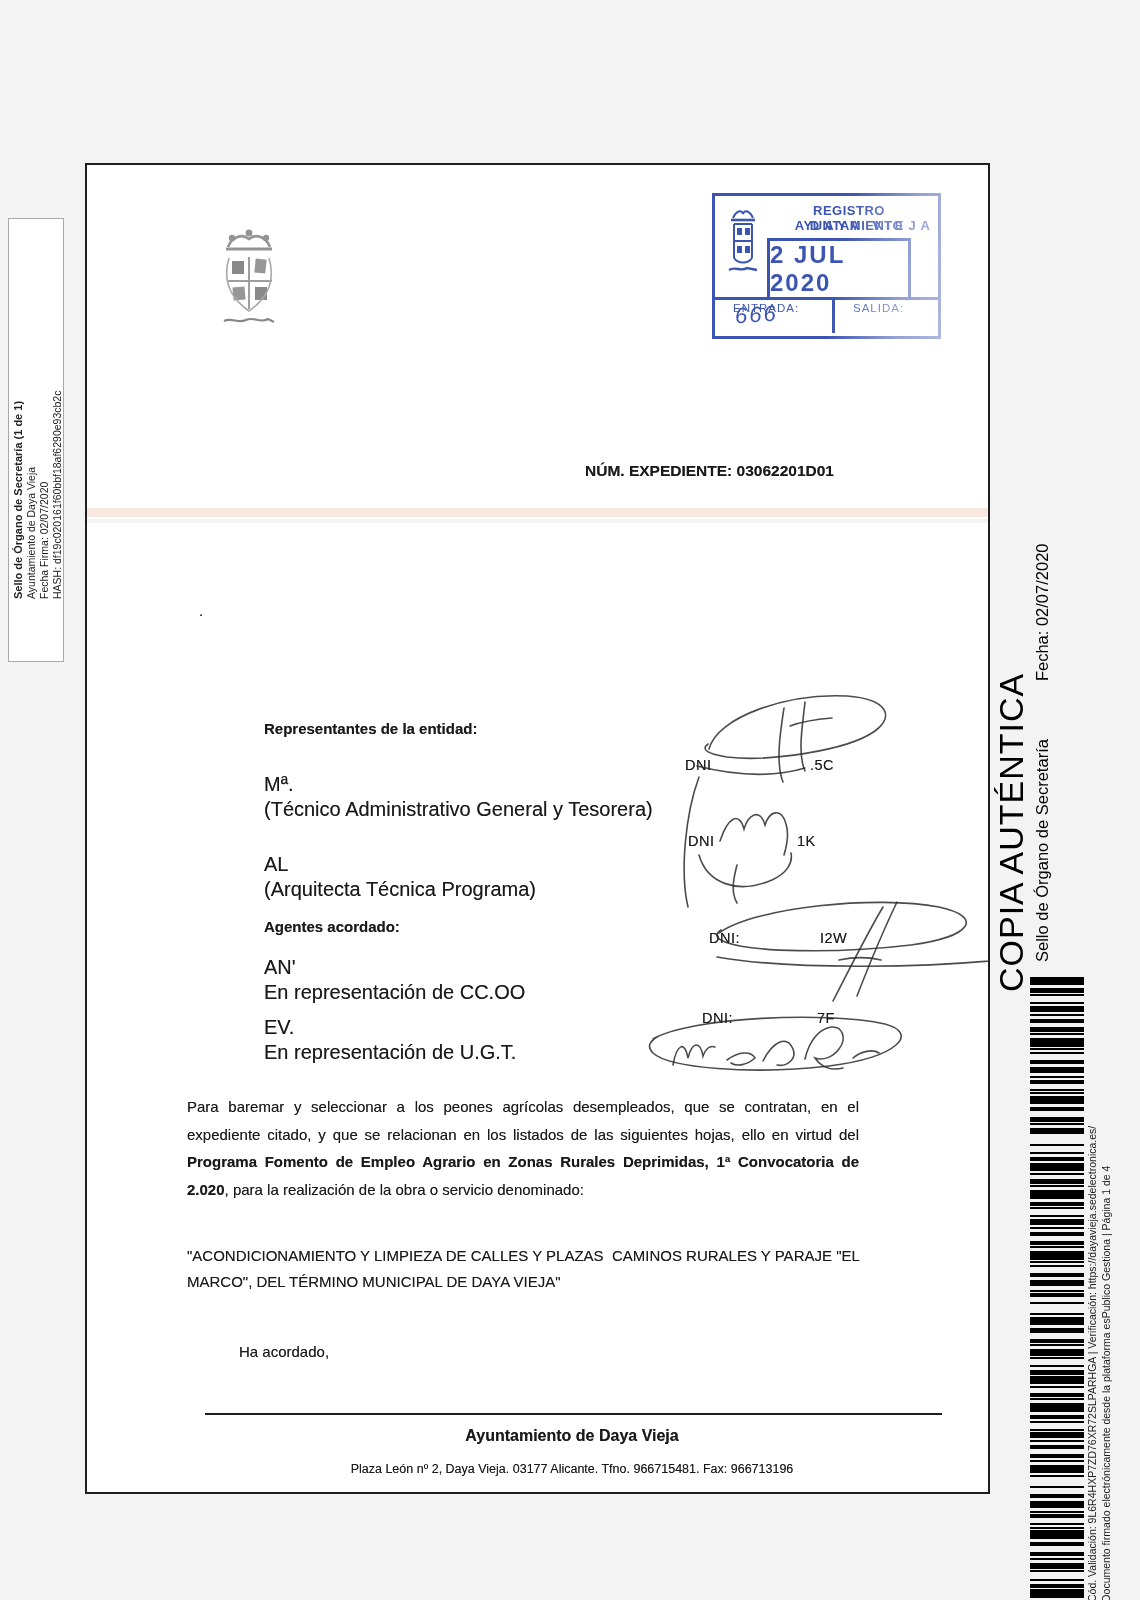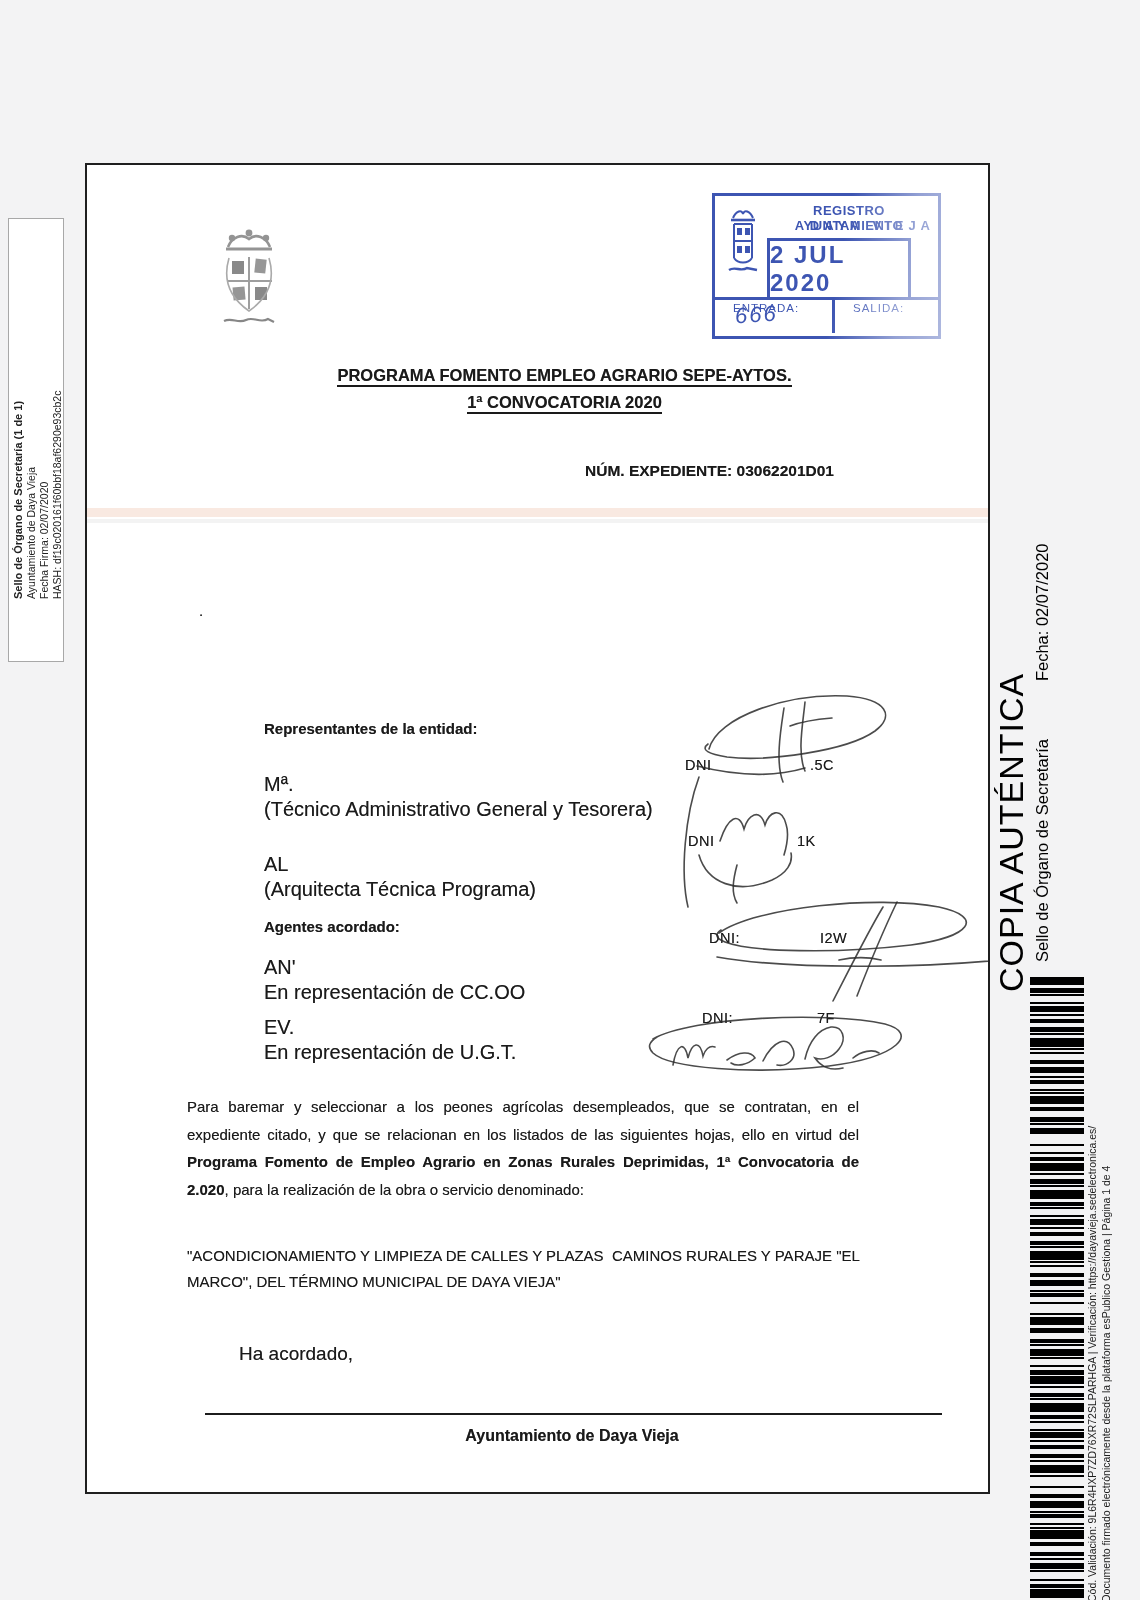--- a/index.html
+++ b/index.html
@@ -55,21 +55,21 @@
   .title-wrap .u{border-bottom:2px solid #1a1a1a;padding-bottom:1px}
   .exped{left:498px;top:297px;font-weight:bold;font-size:15.5px}
   .body-p{font-size:15px;line-height:26px;text-align:justify}
   .intro{left:100px;top:385px;width:668px;text-indent:58px}
   .lonedot{left:112px;top:437px;font-size:15px}
   .formada{left:70px;top:492px;width:830px;text-align:center;font-size:15px}
   .lbl{font-size:20px;line-height:25px}
   .h-bold{font-weight:bold;font-size:15px}
   .para2{left:100px;top:928px;width:672px;line-height:27.5px}
   .obra{left:100px;top:1078px;width:695px;font-size:15px;line-height:26px;white-space:pre-wrap}
-  .haacordado{left:152px;top:1178px;font-size:19px}
+  .haacordado{left:152px;top:1178px;font-size:15px}
   .rule{left:118px;top:1248px;width:737px;height:2px;background:#1c1c1c}
   .f-org{left:70px;top:1262px;width:830px;text-align:center;font-weight:bold;font-size:16px}
   .f-addr{left:70px;top:1297px;width:830px;text-align:center;font-size:12.5px}
 
   .dni{font-size:14.5px;letter-spacing:.5px}
   .sigs{left:0;top:0;width:901px;height:1327px;pointer-events:none}
   .sigs path{fill:none;stroke:#2b2b2b;stroke-width:1.6;stroke-linecap:round;opacity:.85}
 
   
   .copia{left:991px;top:992px}
@@ -135,24 +135,20 @@
     <div class="datebox">
       <span class="dateval">2 JUL 2020</span>
     </div>
     <div class="botrow">
       <div class="cellL">ENTRADA:</div>
       <div class="cellR">SALIDA:</div>
     </div>
     <div class="hand">666</div>
   </div>
 
-  <div class="abs txt title-wrap">
-    <div><span class="u">PROGRAMA FOMENTO EMPLEO AGRARIO SEPE-AYTOS.</span></div>
-    <div><span class="u">1ª CONVOCATORIA 2020</span></div>
-  </div>
 
   <div class="abs txt exped">NÚM. EXPEDIENTE: 03062201D01</div>
 
   <div class="abs txt lonedot">.</div>
 
 
   <div class="abs txt h-bold" style="left:177px;top:555px">Representantes de la entidad:</div>
   <div class="abs txt lbl" style="left:177px;top:607px">Mª.</div>
   <div class="abs txt lbl" style="left:177px;top:632px">(Técnico Administrativo General y Tesorera)</div>
   <div class="abs txt lbl" style="left:177px;top:687px">AL</div>
@@ -205,20 +201,21 @@
   </svg>
 
   <p class="abs txt body-p para2" style="margin:0"><span>Para baremar y seleccionar a los peones agrícolas desempleados, que se contratan, en el expediente citado, y que se relacionan en los listados de las siguientes hojas, ello en virtud del </span><b>Programa Fomento de Empleo Agrario en Zonas Rurales Deprimidas, 1ª Convocatoria de 2.020</b><span>, para la realización de la obra o servicio denominado:</span></p>
 
   <div class="abs txt obra">"ACONDICIONAMIENTO Y LIMPIEZA DE CALLES Y PLAZAS  CAMINOS RURALES Y PARAJE "EL MARCO", DEL TÉRMINO MUNICIPAL DE DAYA VIEJA"</div>
 
   <div class="abs txt haacordado">Ha acordado,</div>
 
   <div class="abs rule"></div>
   <div class="abs txt f-org">Ayuntamiento de Daya Vieja</div>
+  <div class="abs txt f-addr">Plaza León nº 2, Daya Vieja. 03177 Alicante. Tfno. 966715481. Fax: 966713196</div>
 </div>
 
 <div class="rot copia">
   <div class="big">COPIA AUTÉNTICA</div>
   <div class="sub"><span>Sello de Órgano de Secretaría</span><span class="fecha">Fecha: 02/07/2020</span></div>
 </div>
 
 <div class="abs barcode">
     <i style="top:0.0px;height:8.4px"></i>
     <i style="top:11.4px;height:4.2px"></i>

